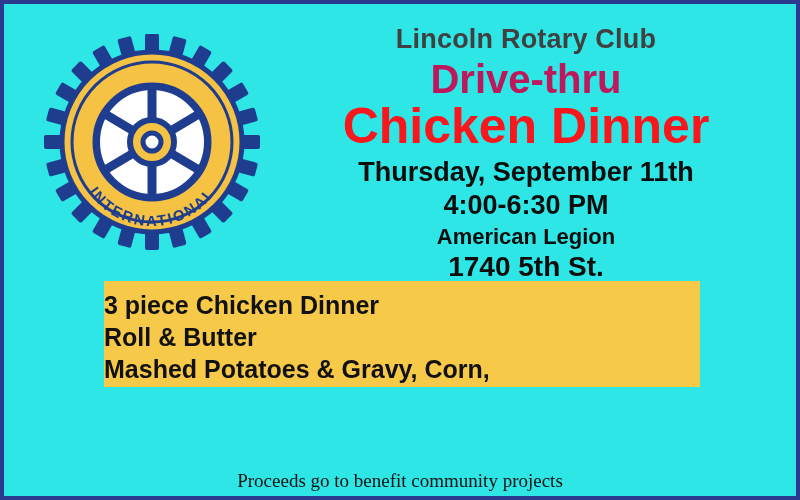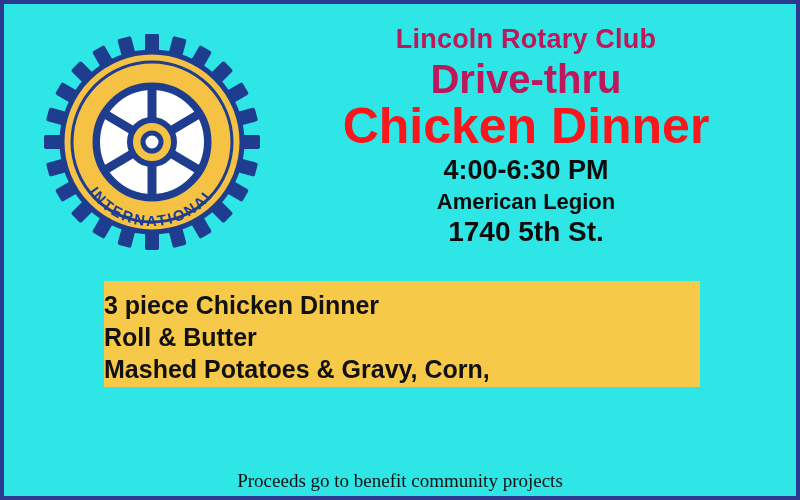--- a/index.html
+++ b/index.html
@@ -44,21 +44,21 @@
     top: 10px;
     width: 520px;
     text-align: center;
     color: #111111;
   }
   .line-club {
     font-size: 27px;
     font-weight: bold;
     letter-spacing: .2px;
     margin: 10px 0 0 0;
-    color: #be185d;
+    color: #404040;
   }
   .line-drive {
     font-size: 40px;
     font-weight: bold;
     color: #be185d;
     margin: 3px 0 0 0;
     line-height: 1.05;
   }
   .line-chicken {
     font-size: 50px;
@@ -220,20 +220,21 @@
         <circle r="22" fill="#f5c243" stroke="#1f3d8f" stroke-width="6"></circle>
         <circle r="9" fill="#ffffff" stroke="#1f3d8f" stroke-width="5"></circle>
       </g>
     </svg>
   </div>
 
   <div class="head">
     <p class="line-club">Lincoln Rotary Club</p>
     <p class="line-drive">Drive-thru</p>
     <p class="line-chicken">Chicken Dinner</p>
+    <p class="line-date">Thursday, September 11th</p>
     <p class="line-time">4:00-6:30 PM</p>
     <p class="line-venue">American Legion</p>
     <p class="line-address">1740 5th St.</p>
   </div>
 
   <div class="menu-panel">
     <p class="menu-line">3 piece Chicken Dinner</p>
     <p class="menu-line">Roll &amp; Butter</p>
     <p class="menu-line">Mashed Potatoes &amp; Gravy, Corn,</p>
   </div>

